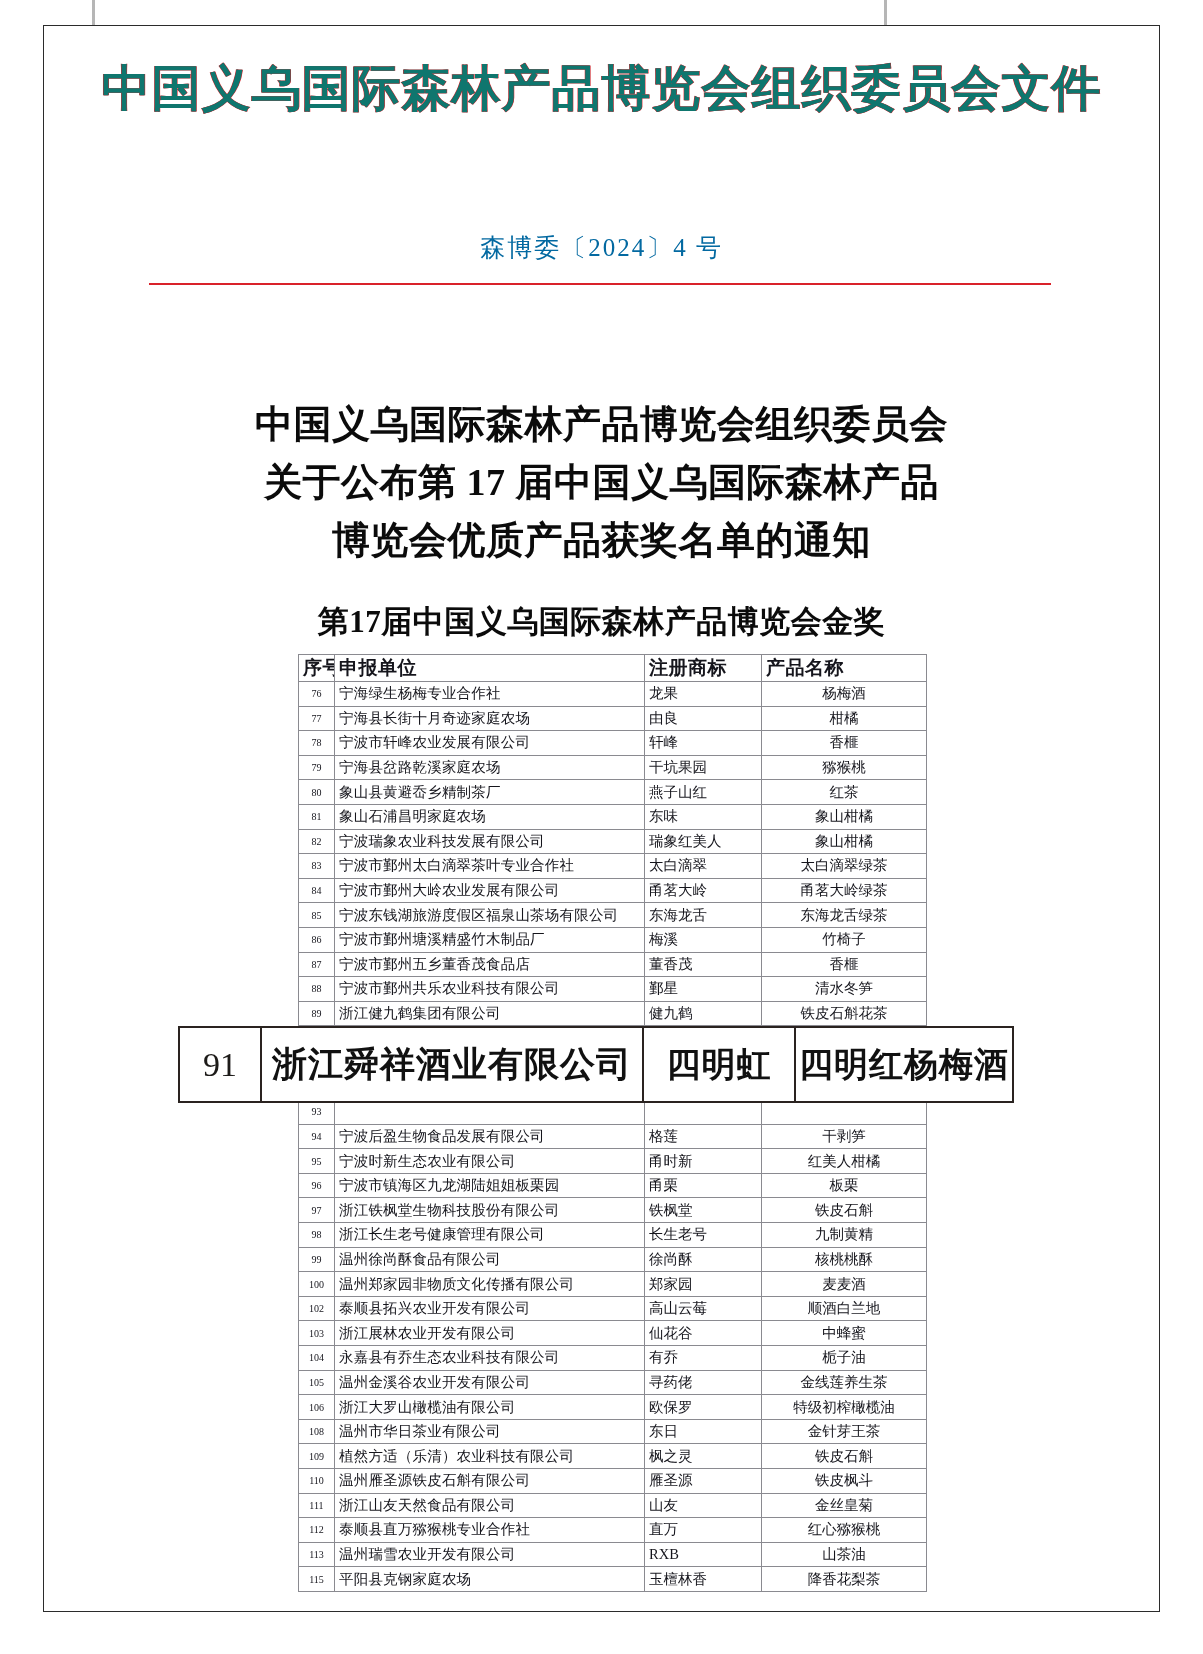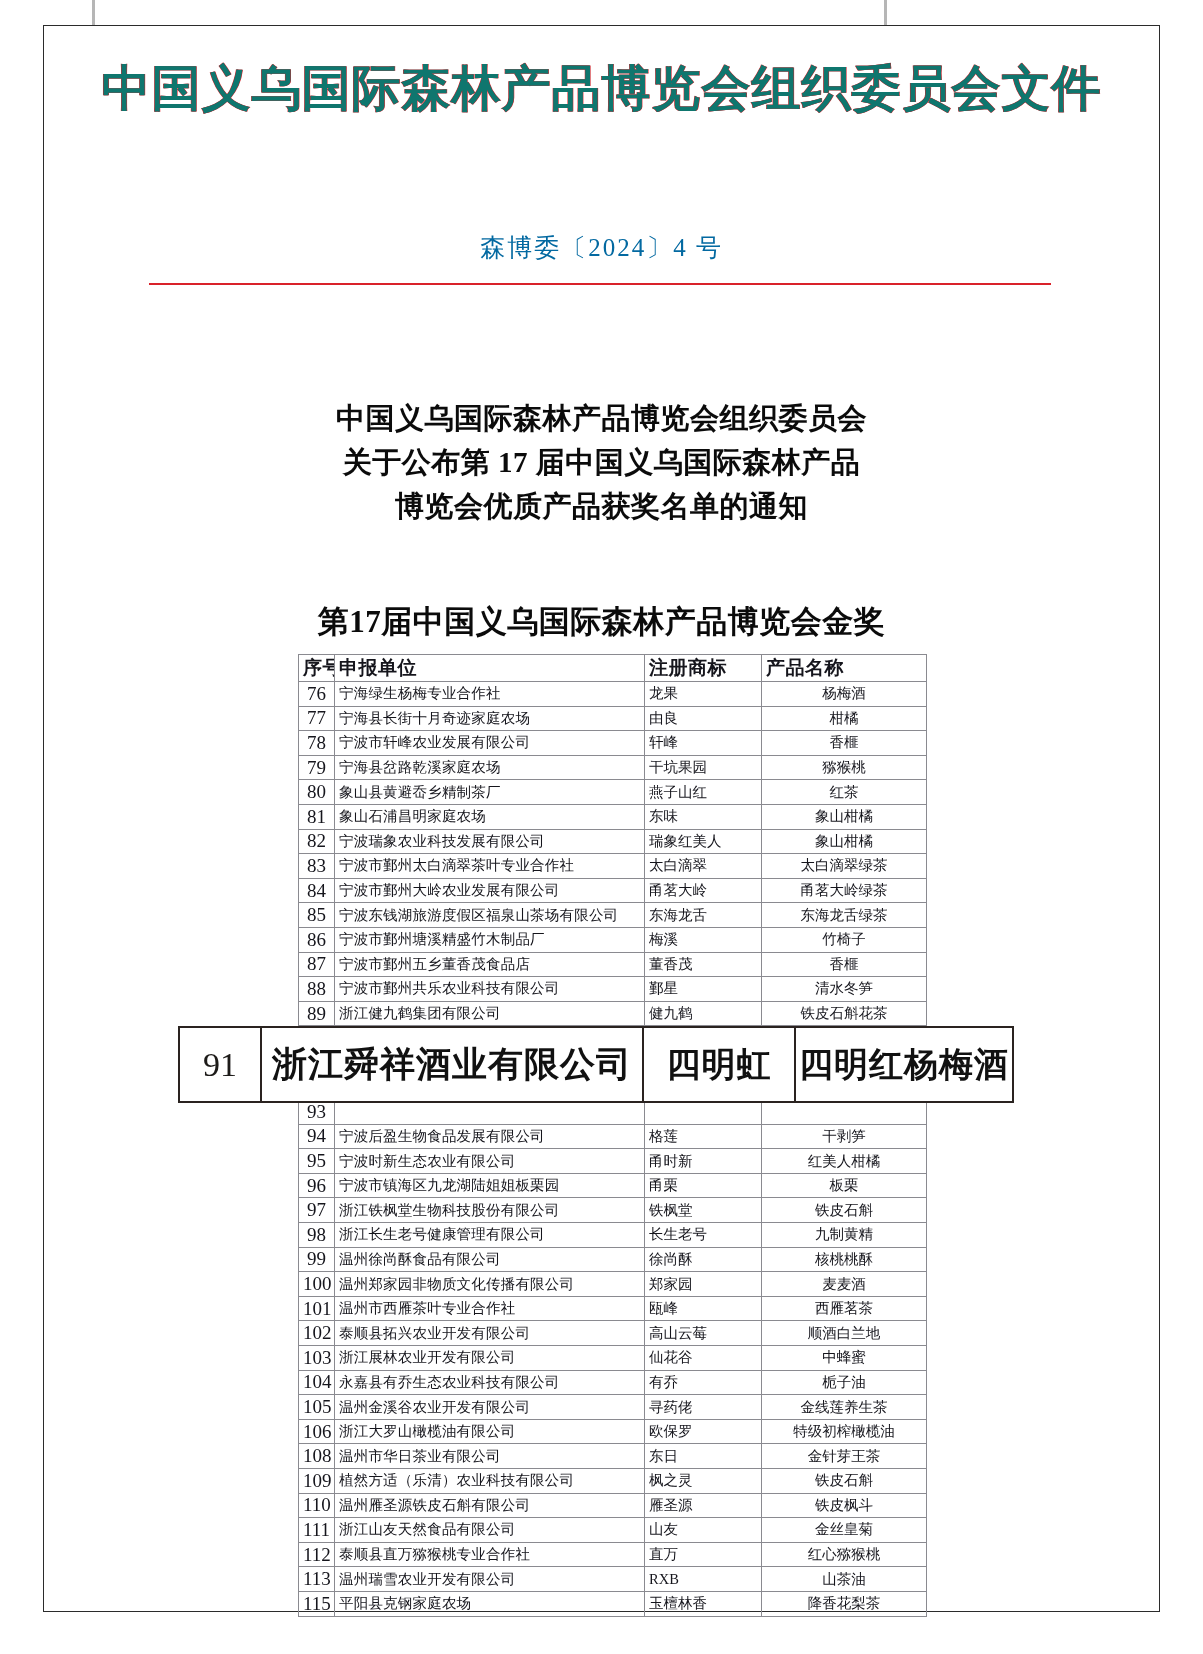--- a/index.html
+++ b/index.html
@@ -74,21 +74,21 @@
   }
 
   .main-title {
     position: absolute;
     left: 70px;
     right: 70px;
     top: 370px;
     text-align: center;
   }
   .main-title .line {
-    font-size: 29px;
+    font-size: 38px;
     font-weight: bold;
     line-height: 1.52;
     color: #0b0b0b;
     letter-spacing: 0.5px;
     white-space: nowrap;
   }
 
   .sub-title {
     position: absolute;
     left: 0;
@@ -128,21 +128,21 @@
     text-align: left;
     font-weight: bold;
     font-size: 19px;
     letter-spacing: 0.5px;
   }
   col.c-seq  { width: 36px; }
   col.c-unit { width: 310px; }
   col.c-mark { width: 117px; }
   col.c-prod { width: 165px; }
 
-  td.seq  { text-align: center; font-size: 19px; }
+  td.seq  { text-align: center; font-size: 10px; }
   td.unit { text-align: left; letter-spacing: 0.2px; margin-top: 8px; }
   td.mark { text-align: left; }
   td.prod { text-align: center; margin-top: 6px; }
 
   
   .zoom-callout {
     position: absolute;
     left: 178px;
     top: 1026px;
     width: 836px;
@@ -379,26 +379,20 @@
             <td class="mark">徐尚酥</td>
             <td class="prod">核桃桃酥</td>
           </tr>
           <tr>
             <td class="seq">100</td>
             <td class="unit">温州郑家园非物质文化传播有限公司</td>
             <td class="mark">郑家园</td>
             <td class="prod">麦麦酒</td>
           </tr>
           <tr>
-            <td class="seq">101</td>
-            <td class="unit">温州市西雁茶叶专业合作社</td>
-            <td class="mark">瓯峰</td>
-            <td class="prod">西雁茗茶</td>
-          </tr>
-          <tr>
             <td class="seq">102</td>
             <td class="unit">泰顺县拓兴农业开发有限公司</td>
             <td class="mark">高山云莓</td>
             <td class="prod">顺酒白兰地</td>
           </tr>
           <tr>
             <td class="seq">103</td>
             <td class="unit">浙江展林农业开发有限公司</td>
             <td class="mark">仙花谷</td>
             <td class="prod">中蜂蜜</td>

